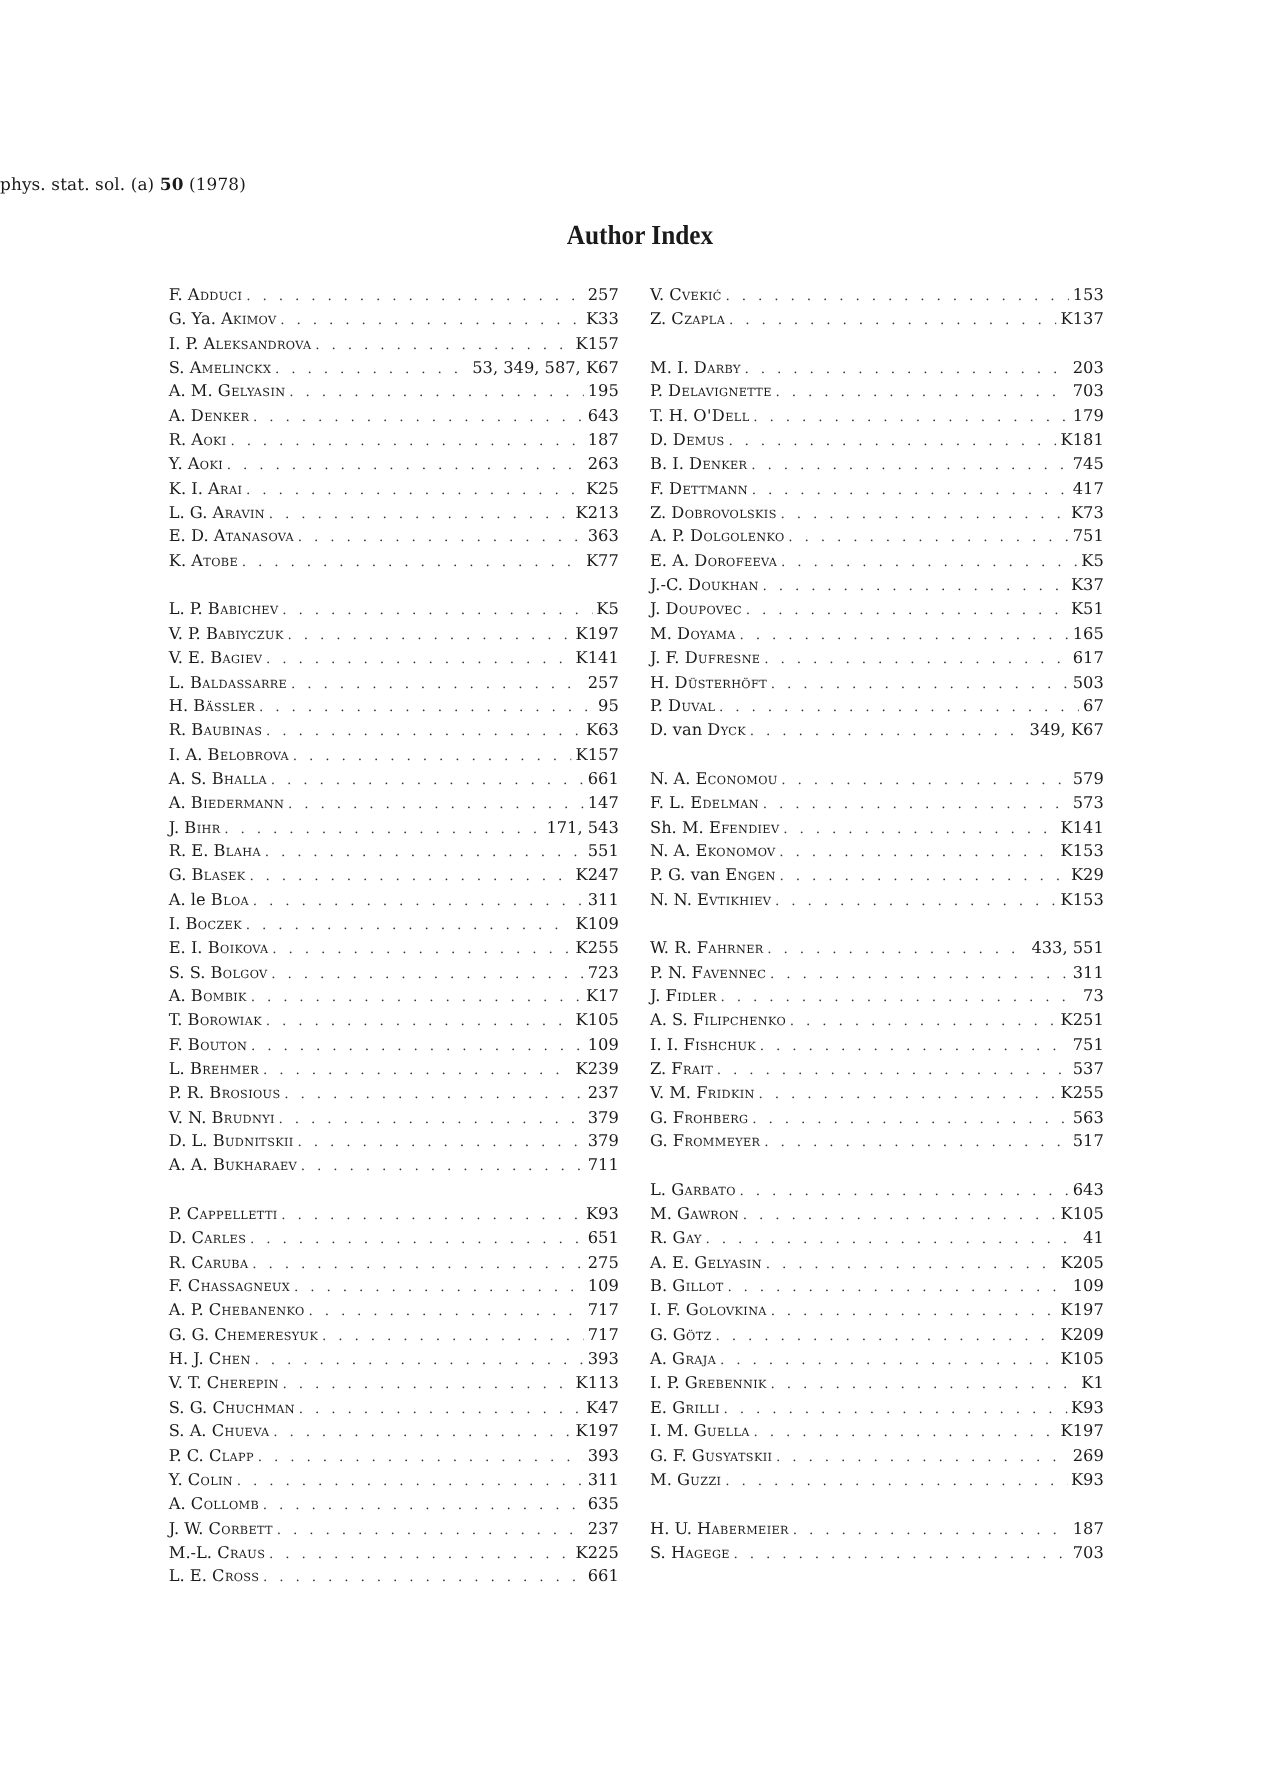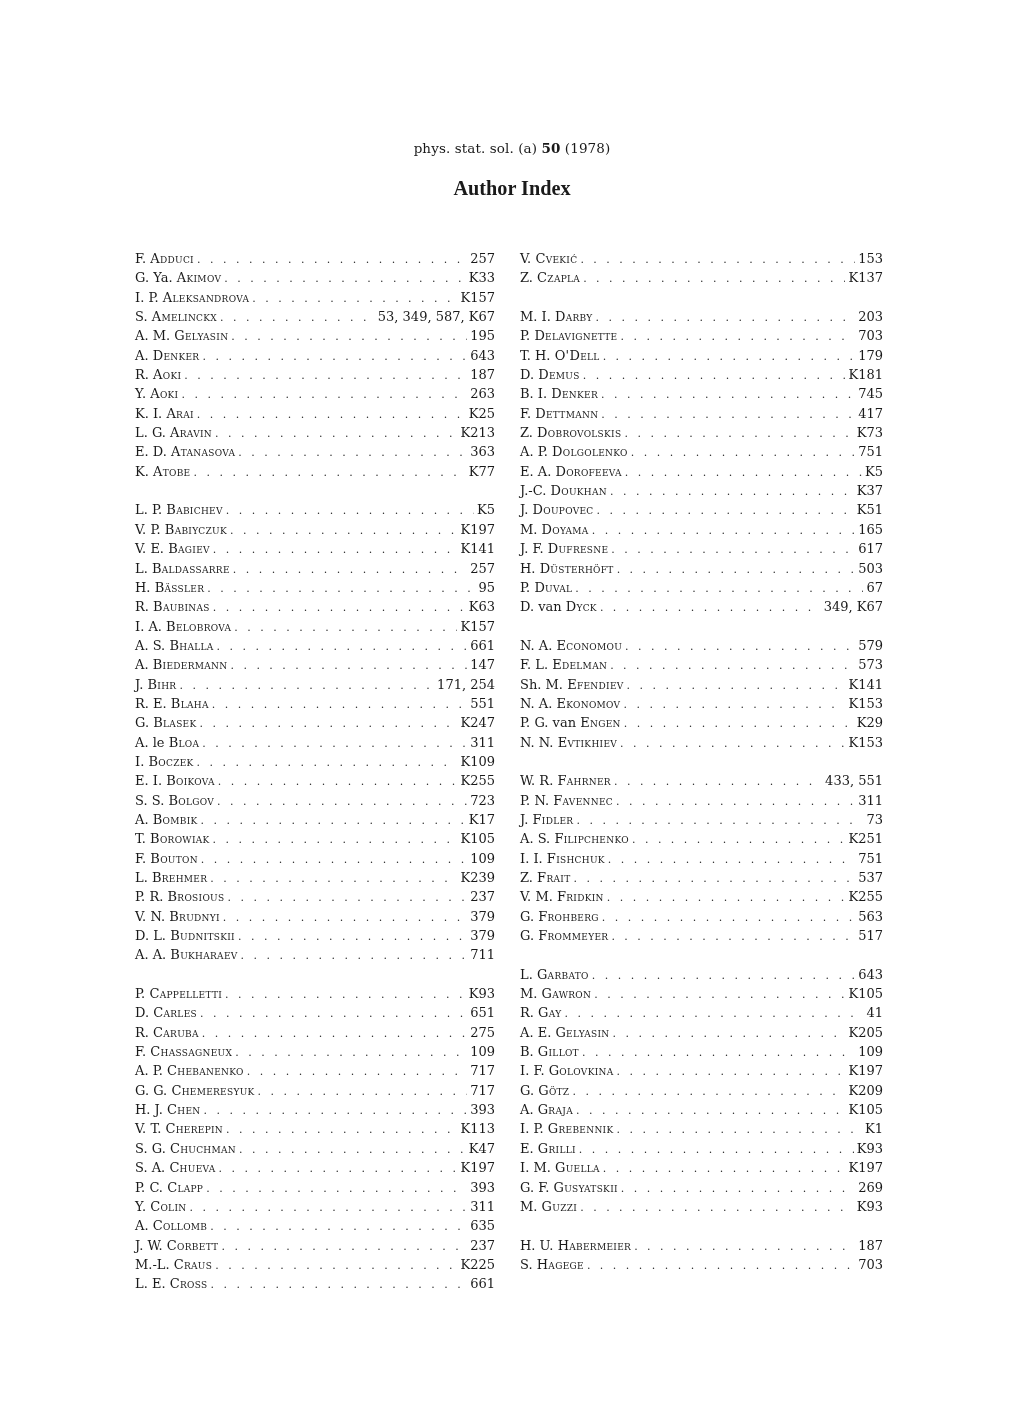--- a/index.html
+++ b/index.html
@@ -3,30 +3,30 @@
 <meta charset="utf-8">
 <style>
   html, body { margin: 0; padding: 0; background: #ffffff; }
   body {
     width: 1024px; height: 1423px; position: relative; overflow: hidden;
     font-family: "DejaVu Serif", "Liberation Serif", serif;
     color: #1a1a1a;
   }
   .header {
     position: absolute; top: 140px; left: 0; width: 1024px;
-    text-align: center; font-size: 13.5px; letter-spacing: 0.1px;
+    font-size: 13.5px; letter-spacing: 0.1px;
   }
   .header b { font-weight: bold; }
   .title {
     position: absolute; top: 175px; left: 0; width: 1024px;
     text-align: center; font-size: 22px; font-weight: bold;
     font-family: "Liberation Serif", serif;
     transform: scaleX(0.92);
   }
-  .col { position: absolute; top: 227px; margin-top: 22px; }
+  .col { position: absolute; top: 227px; }
   .col.left { left: 135px; width: 360px; }
   .col.right { left: 520px; width: 363px; }
   .entry {
     display: flex; align-items: baseline; height: 19.35px;
     font-size: 13px; line-height: 19.35px; white-space: nowrap;
   }
   .entry .name { flex: 0 0 auto; }
   .entry .name .sc { font-variant: small-caps; font-size: 13px; letter-spacing: 0.3px; }
   .entry .dots {
     flex: 1 1 auto; overflow: hidden; margin: 0 3px;
@@ -156,21 +156,21 @@
         <span class="pages">661</span>
       </div>
       <div class="entry">
         <span class="name"><span>A.</span> <span class="sc">Biedermann</span></span>
         <span class="dots"></span>
         <span class="pages">147</span>
       </div>
       <div class="entry">
         <span class="name"><span>J.</span> <span class="sc">Bihr</span></span>
         <span class="dots"></span>
-        <span class="pages">171, 254</span>
+        <span class="pages">171, 543</span>
       </div>
       <div class="entry">
         <span class="name"><span>R. E.</span> <span class="sc">Blaha</span></span>
         <span class="dots"></span>
         <span class="pages">551</span>
       </div>
       <div class="entry">
         <span class="name"><span>G.</span> <span class="sc">Blasek</span></span>
         <span class="dots"></span>
         <span class="pages">K247</span>

